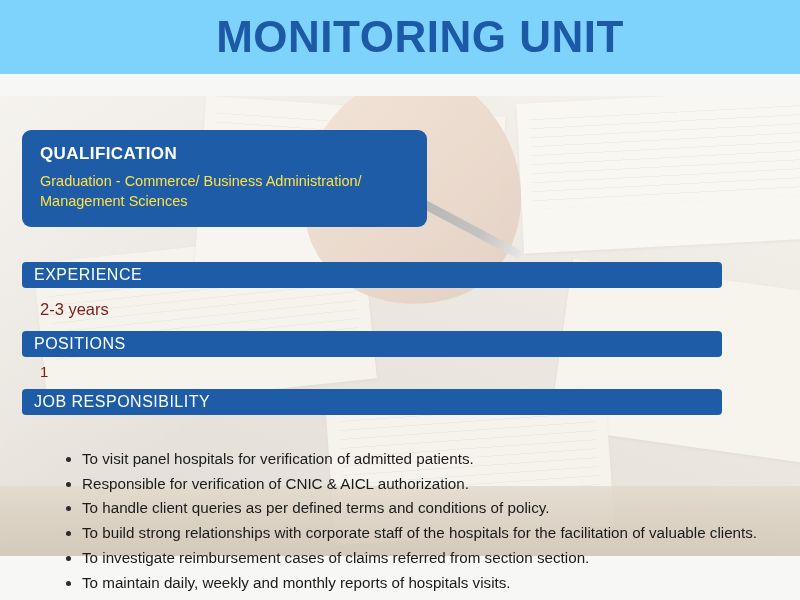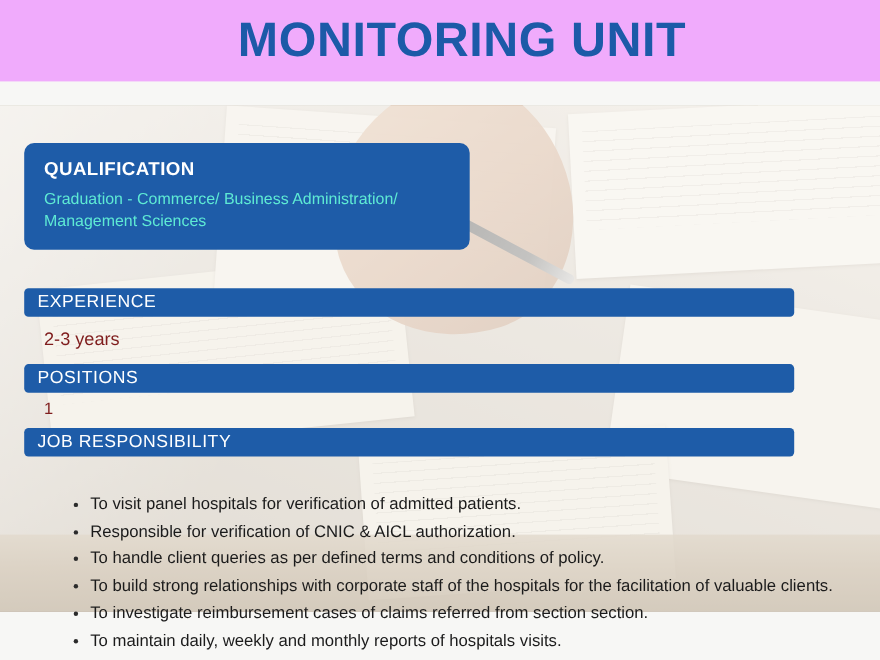--- a/index.html
+++ b/index.html
@@ -22,21 +22,21 @@
     overflow: hidden;
   }
 
   
   .header {
     position: absolute;
     left: 0;
     top: 0;
     width: 800px;
     height: 74px;
-    background: #f0abfc;
+    background: #7dd3fc;
     display: flex;
     align-items: center;
     justify-content: center;
   }
   .header-title {
     font-size: 44px;
     font-weight: bold;
     letter-spacing: 0.5px;
     color: #1c5aa8;
     line-height: 1;
@@ -130,21 +130,21 @@
   }
   .qual-title {
     font-size: 17px;
     font-weight: bold;
     letter-spacing: 0.4px;
     margin-bottom: 7px;
   }
   .qual-text {
     font-size: 14.5px;
     line-height: 1.38;
-    color: #5eead4;
+    color: #fde047;
   }
 
   .bar {
     position: absolute;
     left: 22px;
     width: 700px;
     height: 26px;
     background: #1e5ca8;
     border-radius: 4px;
     display: flex;

